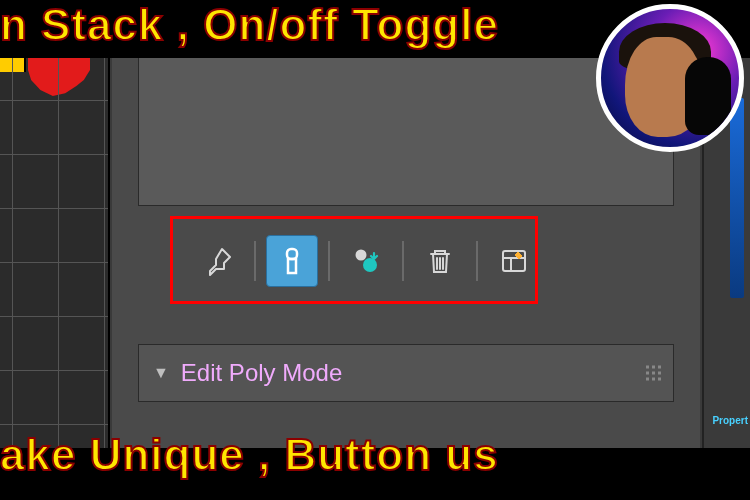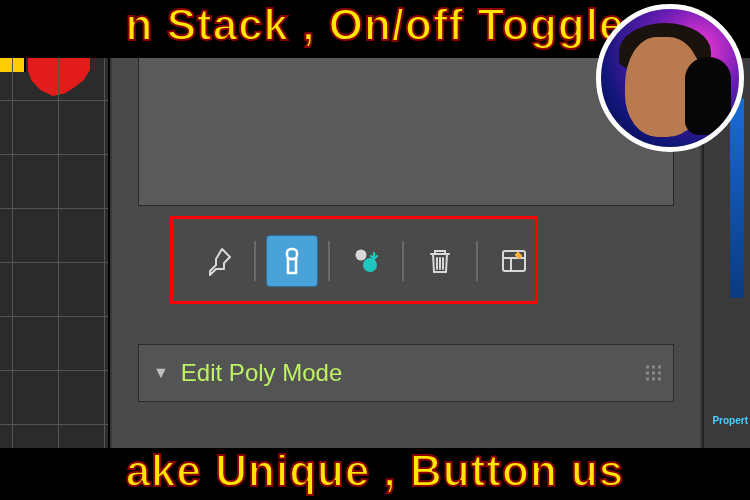--- a/index.html
+++ b/index.html
@@ -8,31 +8,30 @@
     height: 500px;
     background: #000;
     overflow: hidden;
     position: relative;
     font-family: Arial, sans-serif;
   }
   .title-top, .title-bottom {
     position: absolute;
     left: 0;
     width: 100%;
-    text-align: center;
     font-weight: 900;
     font-size: 44px;
     color: #ffe600;
     -webkit-text-stroke: 2px #8b0000;
     text-shadow: 0 0 1px #8b0000;
     z-index: 10;
     letter-spacing: 1px;
   }
   .title-top { top: 0px; }
-  .title-bottom { bottom: 4px; }
+  .title-bottom { bottom: 20px; }
 
   .app-frame {
     position: absolute;
     top: 58px;
     left: 0;
     width: 750px;
     height: 390px;
     background: #3a3a3a;
   }
 
@@ -144,21 +143,21 @@
     display: flex;
     align-items: center;
     padding: 0 14px;
     gap: 12px;
   }
   .rollup-arrow {
     color: #bfbfbf;
     font-size: 16px;
   }
   .rollup-label {
-    color: #bef264;
+    color: #f0abfc;
     font-size: 24px;
     font-weight: 500;
   }
   .rollup-grip {
     position: absolute;
     right: 12px;
     top: 50%;
     transform: translateY(-50%);
     display: grid;
     grid-template-columns: repeat(3, 3px);

